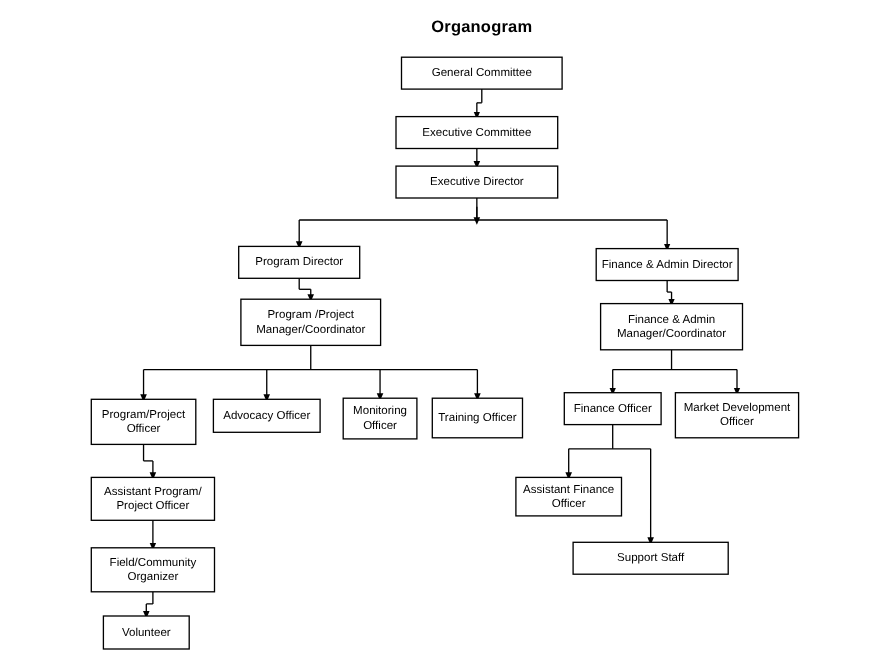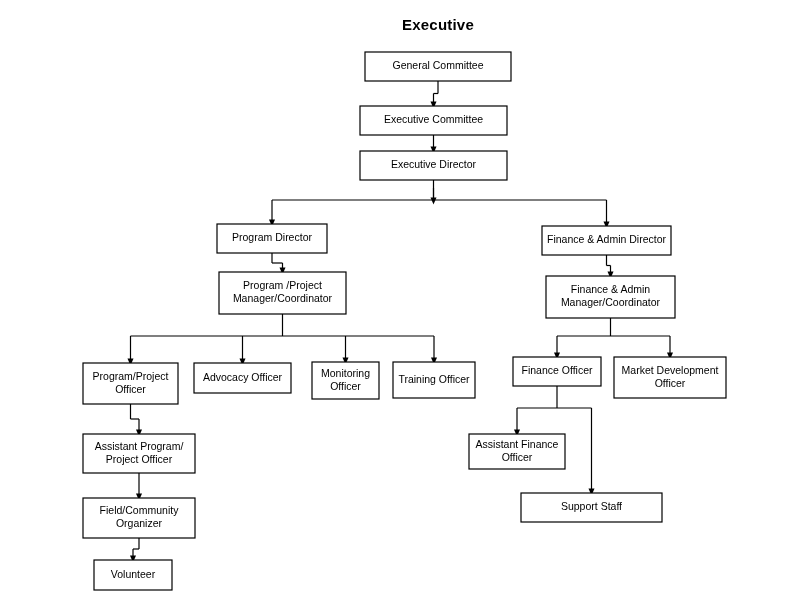--- a/index.html
+++ b/index.html
@@ -58,21 +58,21 @@
     stroke: #000000;
     stroke-width: 1.2;
     fill: none;
   }
 </style>
 </head>
 <body>
 
 <div id="chart-root">
 
-  <div class="chart-title"><span>Executive</span></div>
+  <div class="chart-title"><span>Organogram</span></div>
 
   <svg class="org-svg" viewBox="0 0 794 608" xmlns="http://www.w3.org/2000/svg">
     <defs>
       <marker id="arrow" markerWidth="8" markerHeight="8" refX="3.6" refY="3.4" orient="auto" markerUnits="userSpaceOnUse">
         <path d="M0,0.4 L7,3.4 L0,6.4 z" fill="#000000"></path>
       </marker>
     </defs>
     <g id="edge-layer">
         <line x1="438" y1="81" x2="438" y2="93.5" class="edge"></line>
         <line x1="438" y1="93.5" x2="433.5" y2="93.5" class="edge"></line>

